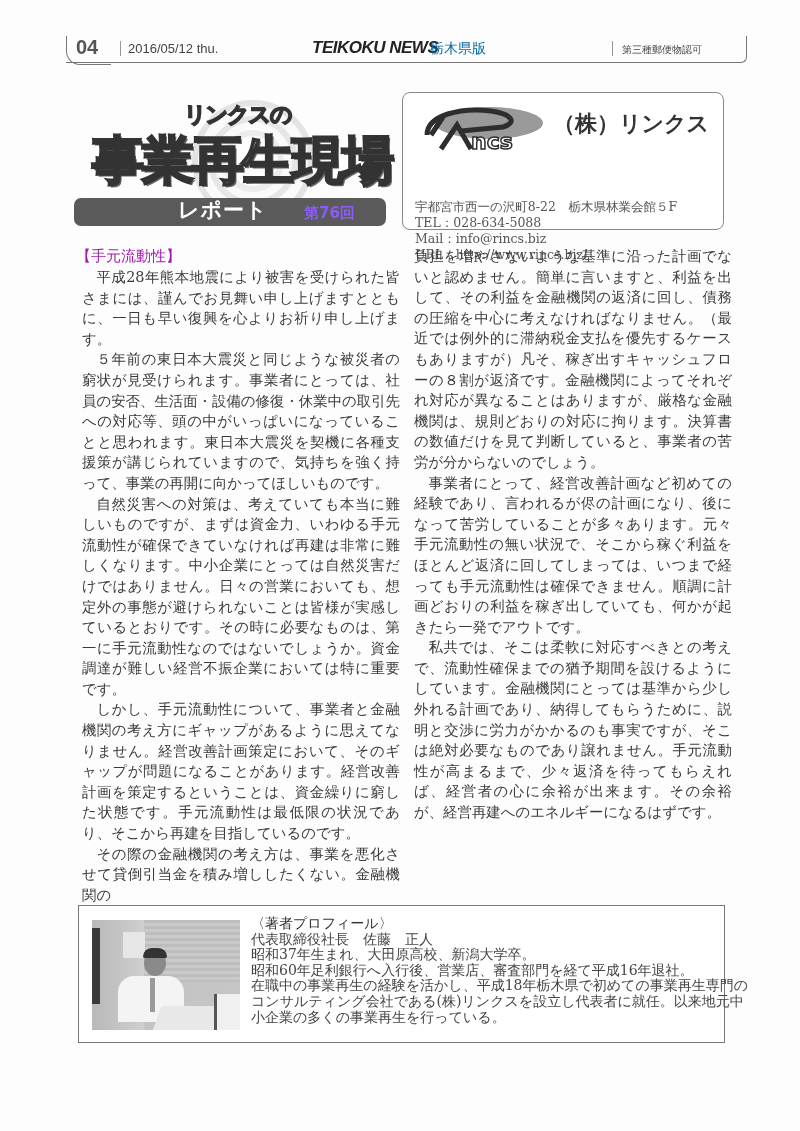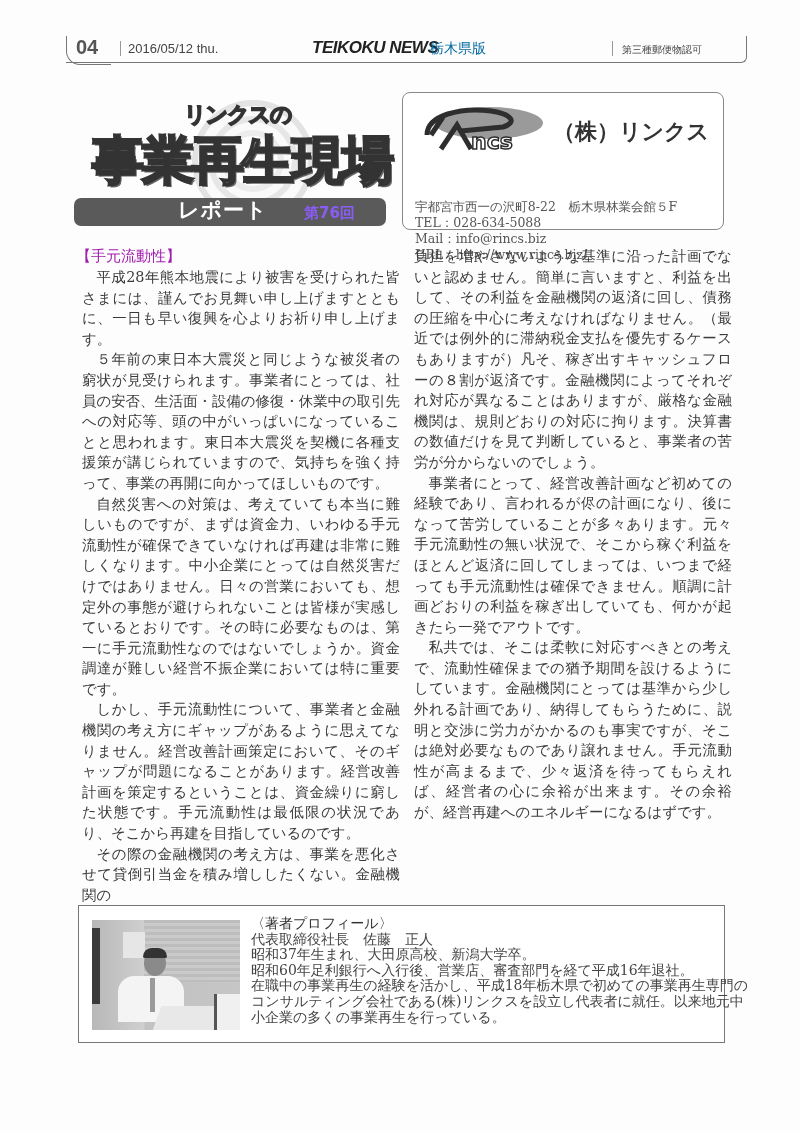--- a/index.html
+++ b/index.html
@@ -66,21 +66,21 @@
   }
 
   
   .card {
     position:absolute; left:402px; top:92px; width:320px; height:136px;
     border:1.5px solid #888; border-radius:8px; background:#fff;
   }
   .card .logo { position:absolute; left:18px; top:8px; width:122px; height:52px; }
   .card .cname {
     position:absolute; left:150px; top:16px; font-family:"DejaVu Sans",sans-serif; font-weight:bold;
-    font-size:22px; color:#333;margin-top:8px;
+    font-size:22px; color:#333;
   }
   .card .lines { position:absolute; left:12px; top:66px; font-size:12.5px; line-height:16px; color:#555;margin-top:40px; }
   .card .lines div { white-space:nowrap; }
 
   
   .col { position:absolute; top:246px; width:318px; font-size:14.4px; line-height:20.6px; color:#3a3a3a; }
   .col.left { left:82px; }
   .col.right { left:414px; top:246px; }
   .col p { margin:0; text-indent:1em; text-align:justify; }
   .col p.cont { text-indent:0; }

